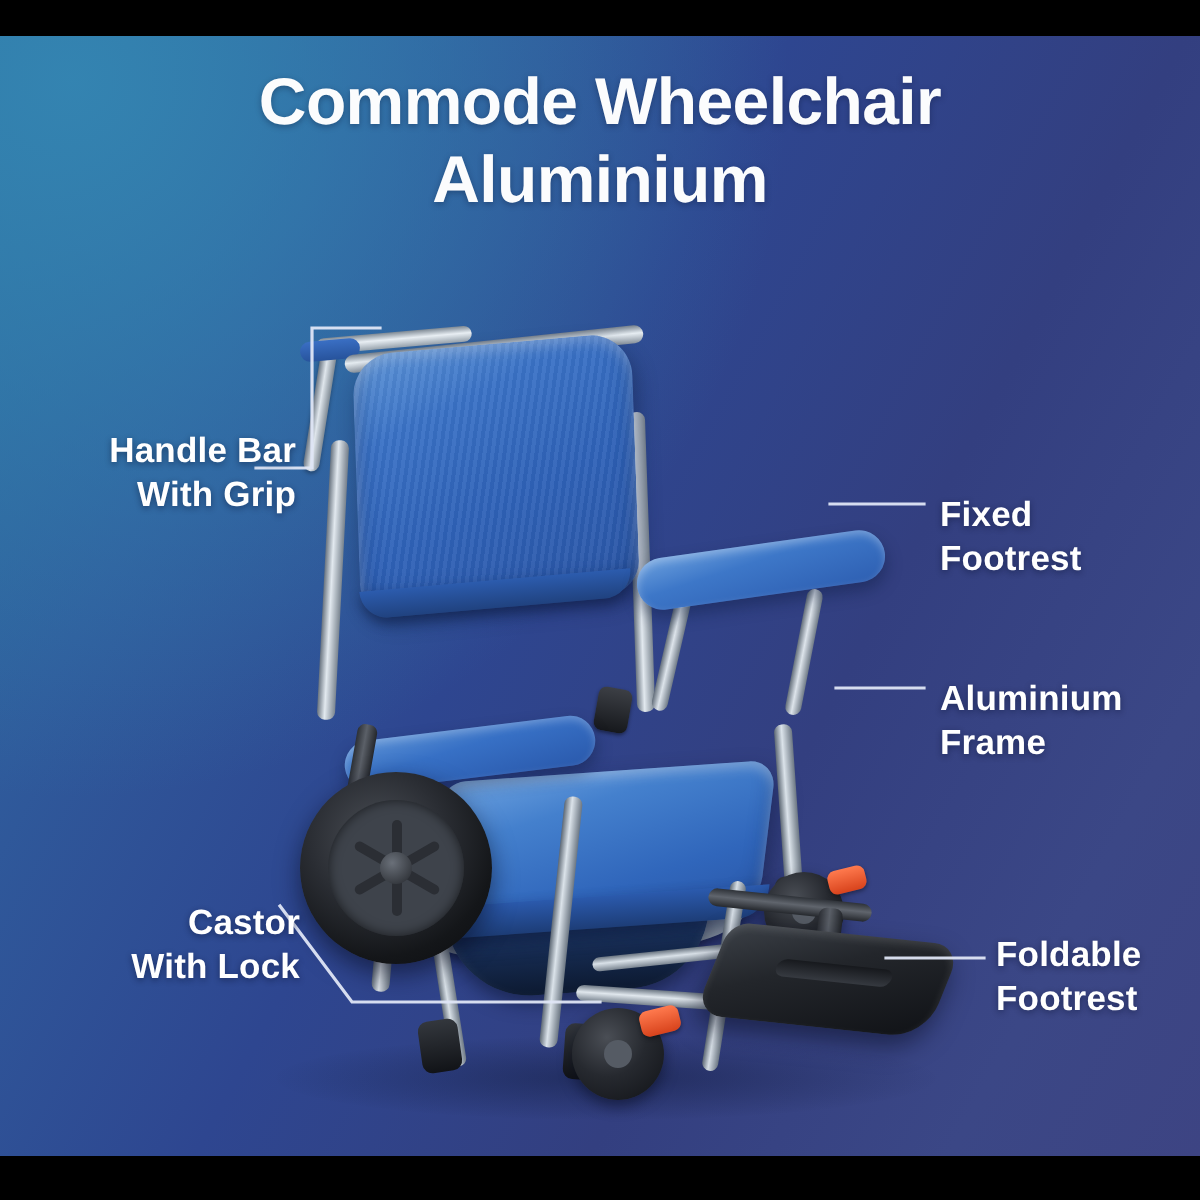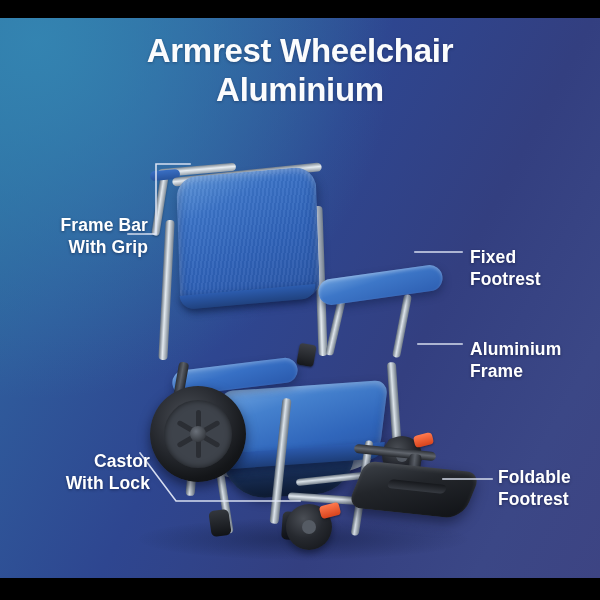--- a/index.html
+++ b/index.html
@@ -279,40 +279,40 @@
       <div id="castor-2h"></div>
       <div id="lock-2" class="lock-tab"></div>
 
       <div id="foot-arm"></div>
       <div id="foot-bracket"></div>
       <div id="footplate"></div>
       <div id="footplate-slot"></div>
     </div>
 
     <div id="title">
-      <span>Armrest Wheelchair</span>
+      <span>Commode Wheelchair</span>
       <span class="l2">Aluminium</span>
     </div>
 
     <svg id="leaders" viewBox="0 0 600 582">
       <g stroke="#dfe6f5" stroke-width="1.6" fill="none" stroke-linecap="square" opacity="0.95">
 
         <path d="M128 207 L156 207 L156 137 L190 137"></path>
 
         <path d="M415 225 L462 225"></path>
 
         <path d="M418 317 L462 317"></path>
 
         <path d="M140 426 L176 474 L300 474"></path>
 
         <path d="M443 452 L492 452"></path>
       </g>
     </svg>
 
-    <div class="callout" id="c-handle">Frame Bar
+    <div class="callout" id="c-handle">Handle Bar
 With Grip</div>
     <div class="callout" id="c-armrest">Fixed
 Footrest</div>
     <div class="callout" id="c-frame">Aluminium
 Frame</div>
     <div class="callout" id="c-footrest">Foldable
 Footrest</div>
     <div class="callout" id="c-castor">Castor
 With Lock</div>
 

